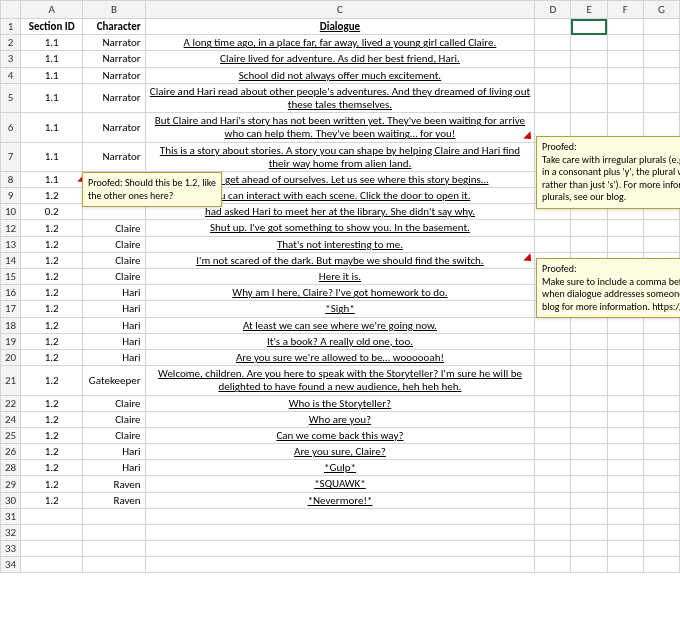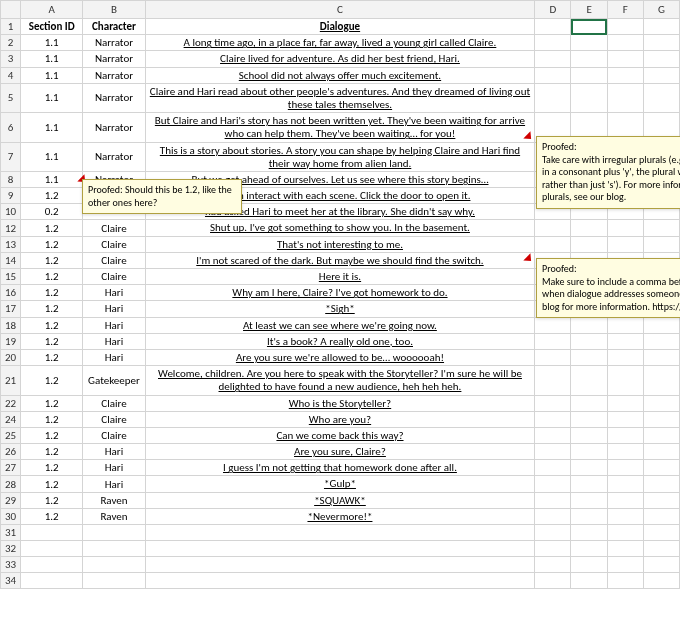--- a/index.html
+++ b/index.html
@@ -12,29 +12,29 @@
   .col-B  { width: 62px; }
   .col-C  { width: 388px; }
   .col-D  { width: 36px; }
   .col-E  { width: 36px; }
   .col-F  { width: 36px; }
   .col-G  { width: 36px; }
   .ch { background: #f3f3f3; text-align: center; font-weight: 400; color: #333; height: 18px; }
   .rh { background: #f3f3f3; text-align: center; font-weight: 400; color: #333; }
   .hdr-cell { font-weight: 700; text-align: center; }
   .c-A { text-align: center; }
-  .c-B { text-align: center; }
+  .c-B { text-align: right; }
   .c-C { text-align: center; line-height: 1.2; text-decoration: underline; }
   .row-h1 { height: 15px; }
   .row-h2 { height: 28px; }
   td.active { outline: 2px solid #217346; outline-offset: -2px; background: #fff; }
   
   .note { position: absolute; background: #fffde1; border: 1px solid #b0a040; font-size: 10px; line-height: 1.25; padding: 4px 5px; color: #000; box-shadow: 0 1px 3px rgba(0,0,0,0.15); }
   .note-title { font-weight: 400; display: inline; }
-  .note1 { left: 82px;  top: 179px; width: 160px; }
+  .note1 { left: 82px;  top: 172px; width: 140px; }
   .note2 { left: 536px; top: 136px; width: 235px; }
   .note3 { left: 536px; top: 258px; width: 235px; }
   
   .marker { position: absolute; width: 0; height: 0; border-left: 5px solid transparent; border-right: 5px solid transparent; border-top: 6px solid #d00000; transform: rotate(-45deg); }
   .mk1 { left: 78px;  top: 177px; }
   .mk2 { left: 524px; top: 134px; }
   .mk3 { left: 524px; top: 256px; }
 </style>
 </head>
 <body>
@@ -298,30 +298,20 @@
           <td class="rh">26</td>
           <td class="c-A">1.2</td>
           <td class="c-B">Hari</td>
           <td class="c-C">Are you sure, Claire?</td>
           <td></td>
           <td></td>
           <td></td>
           <td></td>
         </tr>
         <tr class="row-h1">
-          <td class="rh">27</td>
-          <td class="c-A">1.2</td>
-          <td class="c-B">Hari</td>
-          <td class="c-C">I guess I'm not getting that homework done after all.</td>
-          <td></td>
-          <td></td>
-          <td></td>
-          <td></td>
-        </tr>
-        <tr class="row-h1">
           <td class="rh">28</td>
           <td class="c-A">1.2</td>
           <td class="c-B">Hari</td>
           <td class="c-C">*Gulp*</td>
           <td></td>
           <td></td>
           <td></td>
           <td></td>
         </tr>
         <tr class="row-h1">

